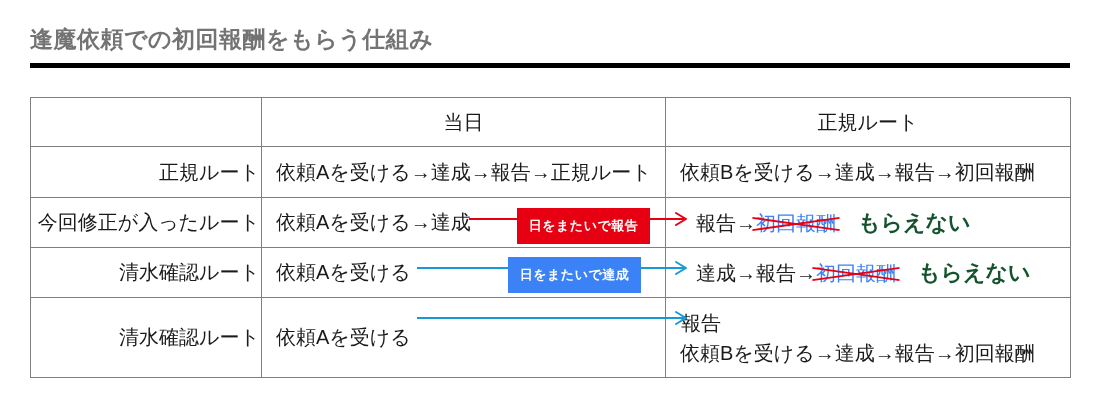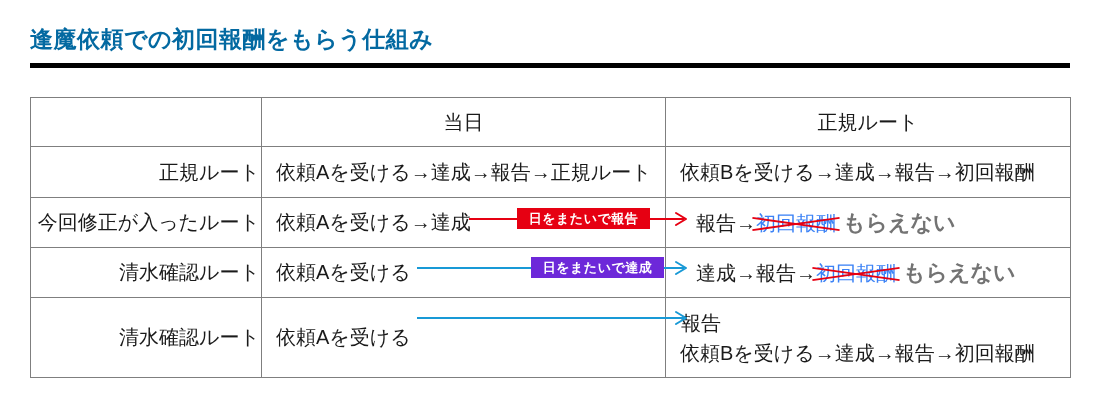--- a/index.html
+++ b/index.html
@@ -2,21 +2,21 @@
 <html><head>
 <meta charset="utf-8">
 <style>
   html,body{margin:0;padding:0;background:#ffffff;}
   .page{
     position:relative;width:1100px;height:415px;background:#ffffff;
     font-family:"Liberation Sans","DejaVu Sans",sans-serif;color:#1a1a1a;overflow:hidden;
   }
   .title{
     position:absolute;left:30px;top:24px;margin:0;
-    font-size:23px;font-weight:600;color:#0369a1;letter-spacing:0.5px;
+    font-size:23px;font-weight:600;color:#737373;letter-spacing:0.5px;
   }
   .title-rule{position:absolute;left:30px;top:63px;width:1040px;height:5px;background:#000;}
   table.grid{
     position:absolute;left:30px;top:97px;width:1040px;
     border-collapse:collapse;table-layout:fixed;
     font-size:20px;color:#1a1a1a;padding-left:48px;
   }
   table.grid td{border:1px solid #7f7f7f;overflow:visible;}
   tr.hrow td{height:46px;text-align:center;}
   tr.r1 td{height:48px;}
@@ -28,29 +28,29 @@
   .pad-arrow{padding-left:30px;}
   .indent{margin-left:1px;}
   .two-line{line-height:30px;}
   .struck{position:relative;display:inline-block;color:#3b82f6;}
   .struck::before,.struck::after{
     content:"";position:absolute;left:-4px;right:-4px;top:50%;height:2px;
     background:#e60012;pointer-events:none;
   }
   .struck::before{transform:rotate(8deg);}
   .struck::after{transform:rotate(-8deg);}
-  .no-reward{color:#737373;font-weight:bold;font-size:22px;margin-left:7px;}
+  .no-reward{color:#14532d;font-weight:bold;font-size:22px;margin-left:22px;}
   .arrow-svg{position:absolute;z-index:3;overflow:visible;}
   .badge{
-    position:absolute;z-index:4;width:133px;height:21px;
+    position:absolute;z-index:4;width:133px;height:36px;
     display:flex;align-items:center;justify-content:center;
     color:#ffffff;font-size:13px;font-weight:bold;letter-spacing:0.5px;
   }
   .badge-red{left:517px;top:208px;background:#e60012;}
-  .badge-blue{left:531px;top:257px;background:#6d28d9;}
+  .badge-blue{left:508px;top:257px;background:#3b82f6;}
 </style>
 </head>
 <body>
 
 <div class="page">
 
   <h1 class="title">逢魔依頼での初回報酬をもらう仕組み</h1>
   <div class="title-rule"></div>
 
   <table class="grid">

